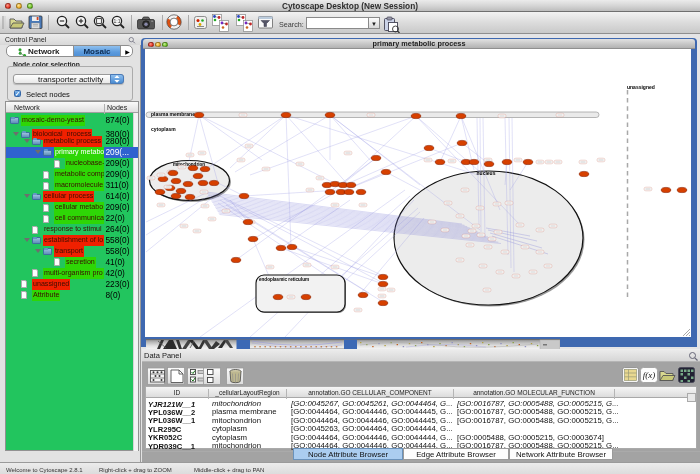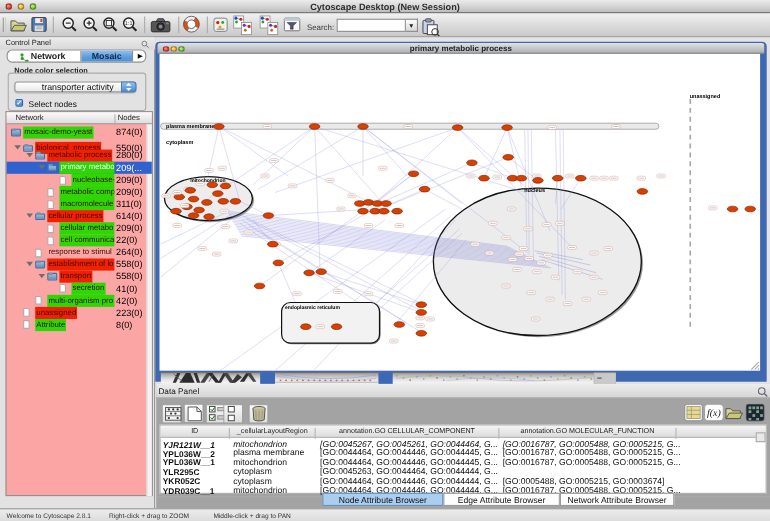--- a/index.html
+++ b/index.html
@@ -26,21 +26,21 @@
 #tabbar { left:6px; top:11px; width:127px; height:12px; background:#fff; border:1px solid #8f8f8f; border-radius:5px; overflow:hidden; }
 #tabMosaic { left:66px; top:0; width:47px; height:12px; background:linear-gradient(#8fc0ef,#5c9bdd 50%,#4a8cd2); border-left:1px solid #8f8f8f; text-align:center; font-size:8px; font-weight:bold; color:#0c2b52; line-height:12px; }
 #tabNet { left:10px; top:0; width:56px; height:12px; font-size:8px; font-weight:bold; color:#222; line-height:12px; padding-left:11px; }
 #tabArr { left:113px; top:0; width:14px; height:12px; border-left:1px solid #8f8f8f; text-align:center; font-size:6px; line-height:12px; color:#000; }
 #groupbox { left:7px; top:32px; width:126px; height:35px; border:1px solid #ababab; border-radius:3px; }
 #grouplbl { left:11px; top:27px; font-size:6.8px; font-weight:bold; color:#1e1e1e; background:#e2e2e2; padding:0 2px; }
 #dropdown { left:13px; top:40px; width:111px; height:10px; background:linear-gradient(#ffffff,#e8e8e8); border:1px solid #9a9a9a; border-radius:3px; box-shadow:0 1px 1px rgba(0,0,0,.2); font-size:8px; color:#111; line-height:9px; padding-left:24px; }
 #ddbtn { left:110px; top:40px; width:14px; height:10px; background:linear-gradient(#8ebfef,#4a8cd2); border:1px solid #4a7ab8; border-radius:0 3px 3px 0; }
 #chk { left:14px; top:56px; width:7px; height:7px; background:linear-gradient(#7fb4ea,#3f83cc); border:1px solid #3668a8; border-radius:1.5px; color:#fff; font-size:6px; line-height:7px; text-align:center; font-weight:bold; }
 #chklbl { left:26px; top:55.5px; font-size:7.6px; color:#111; }
-#treebox { left:5px; top:67px; width:134px; height:350px; background:#fca5a5; border:1px solid #919191; }
+#treebox { left:5px; top:67px; width:134px; height:350px; background:#22c55e; border:1px solid #919191; }
 #treehead { left:0px; top:0px; width:132px; height:11px; background:linear-gradient(#fafafa,#dedede); border-bottom:1px solid #a0a0a0; }
 #treehead .h1 { position:absolute; left:4px; top:1.5px; font-size:7px; color:#222; }
 #treehead .h2 { position:absolute; left:98px; top:1.5px; font-size:7px; color:#222; border-left:1px solid #b0b0b0; padding-left:2px; height:10px; }
 .trow { position:absolute; left:0; width:132px; height:11px; font-size:7.1px; white-space:nowrap; }
 .tlab { position:absolute; top:0px; height:11px; line-height:11px; color:#3c0e00; padding:0 1px; overflow:hidden; }
 .tnum { position:absolute; left:99.5px; top:0; line-height:11px; color:#000; font-size:8.3px; }
 .tri { position:absolute; top:3px; width:0; height:0; border-left:3.5px solid transparent; border-right:3.5px solid transparent; border-top:4.5px solid #6e6e6e; }
 .fold { position:absolute; top:2.5px; width:9px; height:6.5px; background:linear-gradient(#9cc0de,#5f8fba); border:0.6px solid #3f6f9e; border-radius:1px; }
 .fold:before { content:""; position:absolute; left:0; top:-1.5px; width:4px; height:2px; background:#6598c4; border-radius:1px 1px 0 0; }
 .file { position:absolute; top:1.5px; width:6px; height:8px; background:#fdfdfd; border:0.6px solid #adadad; border-radius:0 2px 0 0; }
@@ -773,21 +773,21 @@
 <div id="treerows">
 <div class="trow" style="top:12.5px;">
             <span class="fold" style="left:4px;"></span>
             <span class="tlab grn" style="left:15px;">mosaic-demo-yeast</span>
             <span class="tnum" style="">874(0)</span>
           </div>
 <div class="trow" style="top:27px;padding-left:12px;">
             <span class="tri" style="left:7px;"></span>
             <span class="fold" style="left:15px;"></span>
             <span class="tlab red" style="left:26px;">biological_process</span>
-            <span class="tnum" style="">550(0)</span>
+            <span class="tnum" style="">380(0)</span>
           </div>
 <div class="trow" style="top:34.4px;">
             <span class="tri" style="left:18px;"></span>
             <span class="fold" style="left:26px;"></span>
             <span class="tlab red" style="left:37px;">metabolic process</span>
             <span class="tnum" style="">280(0)</span>
           </div>
 <div class="trow" style="top:45.3px;background:#2f62cf;">
             <span class="tri" style="left:29px;"></span>
             <span class="fold" style="left:37px;"></span>

